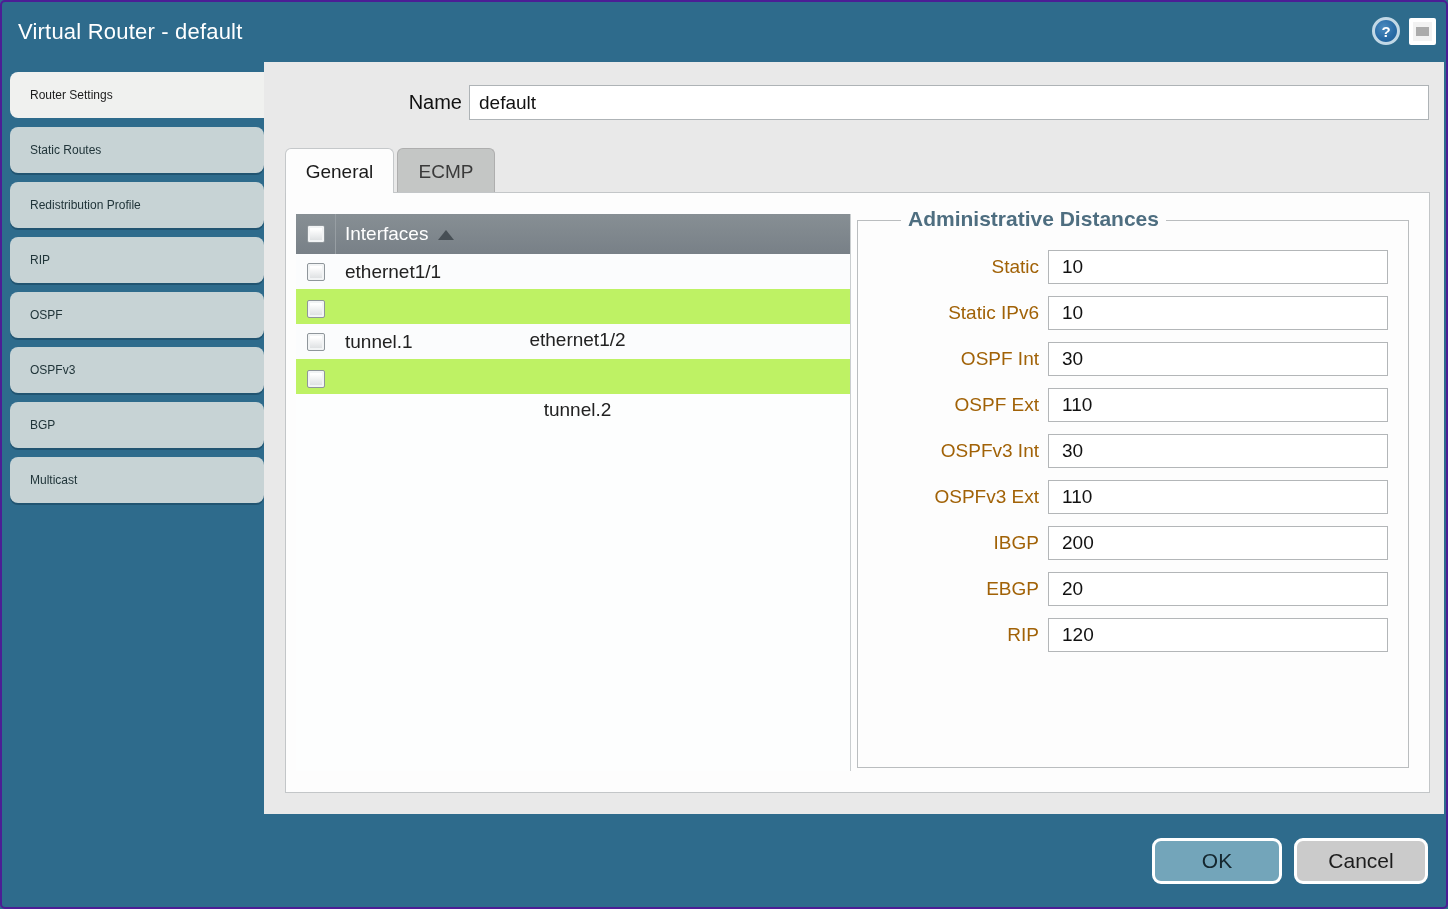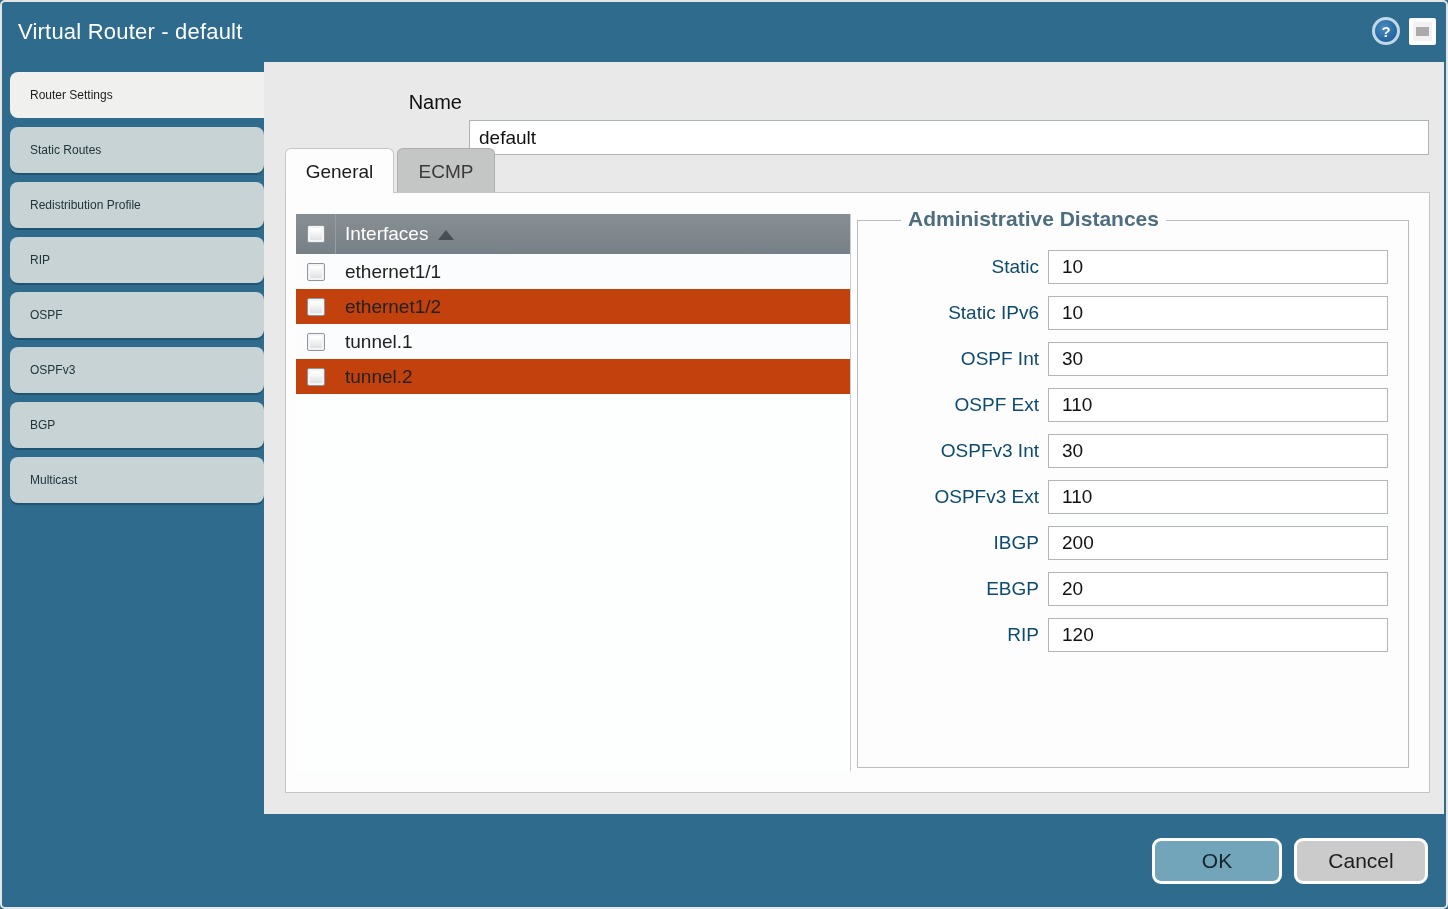--- a/index.html
+++ b/index.html
@@ -5,21 +5,21 @@
   * { box-sizing: border-box; margin: 0; padding: 0; }
   html, body { width: 1448px; height: 909px; }
   body {
     font-family: "Liberation Sans", sans-serif;
     background: #2e6b8c;
     position: relative;
     overflow: hidden;
   }
   .dialog {
     position: absolute; inset: 0;
-    border: 2px solid #e5e5e5;
+    border: 2px solid #4c1d95;
     border-radius: 5px;
     background: #2e6b8c;
   }
   
   .titlebar { position: absolute; top: 0; left: 0; right: 0; height: 60px; }
   .title-text {
     position: absolute; left: 16px; top: 0; line-height: 60px;
     color: #ffffff; font-size: 22px; letter-spacing: 0.2px;
   }
   .help-icon {
@@ -64,21 +64,21 @@
   }
   .name-label {
     position: absolute; top: 29px; left: 140px; width: 58px;
     font-size: 20px; color: #111; text-align: right;
   }
   .name-input {
     position: absolute; top: 23px; left: 205px;
     width: 960px; height: 35px;
     border: 1px solid #aeb3b6; background: #ffffff;
     font-family: "Liberation Sans", sans-serif;
-    font-size: 19px; color: #111; padding-left: 9px; margin-top: 35px;
+    font-size: 19px; color: #111; padding-left: 9px;
   }
   
   .tab {
     position: absolute; top: 86px; height: 45px;
     border-radius: 6px 6px 0 0; text-align: center;
     line-height: 45px; font-size: 19px; cursor: pointer; z-index: 2;
   }
   .tab-general {
     left: 21px; width: 109px;
     background: #fdfdfd; color: #1b1b1b;
@@ -124,21 +124,21 @@
     width: 0; height: 0; margin-left: 10px; margin-top: 2px;
     border-left: 8px solid transparent; border-right: 8px solid transparent;
     border-bottom: 10px solid #474f55;
     display: inline-block; cursor: pointer;
   }
   .if-body { flex: 1 1 auto; background: #fdfefe; overflow: hidden; }
   .if-row {
     height: 35px; display: flex; align-items: center;
     background: #fbfcfd; font-size: 19px; color: #222; cursor: pointer;
   }
-  .if-row.alt { background: #c2410c; }
+  .if-row.alt { background: #bef264; flex-direction: column; }
   .if-row-label { padding-left: 9px; }
   .if-footer {
     height: 40px; flex: 0 0 40px;
     background: linear-gradient(#8a9296, #7c8589);
     display: flex; align-items: center; padding-left: 9px; gap: 20px;
   }
   .tbl-btn { display: flex; align-items: center; gap: 7px; cursor: pointer; }
   .icon-sq {
     width: 23px; height: 23px; background: #ffffff;
     border: 1px solid #cfd2d4; border-radius: 5px; position: relative;
@@ -162,21 +162,21 @@
     padding-top: 29px;
   }
   .legend {
     position: absolute; top: -14px; left: 7px;
     background: #fdfdfd; padding: 0 7px;
     color: #4e6e80; font-size: 21px; font-weight: bold; margin-left: 36px;
   }
   .field-row { display: flex; align-items: center; margin-bottom: 12px; }
   .field-label {
     width: 190px; flex: 0 0 190px; text-align: right; padding-right: 9px;
-    font-size: 19px; color: #0c4a6e;
+    font-size: 19px; color: #a16207;
   }
   .field-input {
     width: 340px; height: 34px;
     border: 1px solid #b3b6b8; background: #ffffff;
     font-family: "Liberation Sans", sans-serif;
     font-size: 19px; color: #111; padding-left: 13px;
   }
   
   .btn {
     position: absolute; top: 836px; height: 46px;

